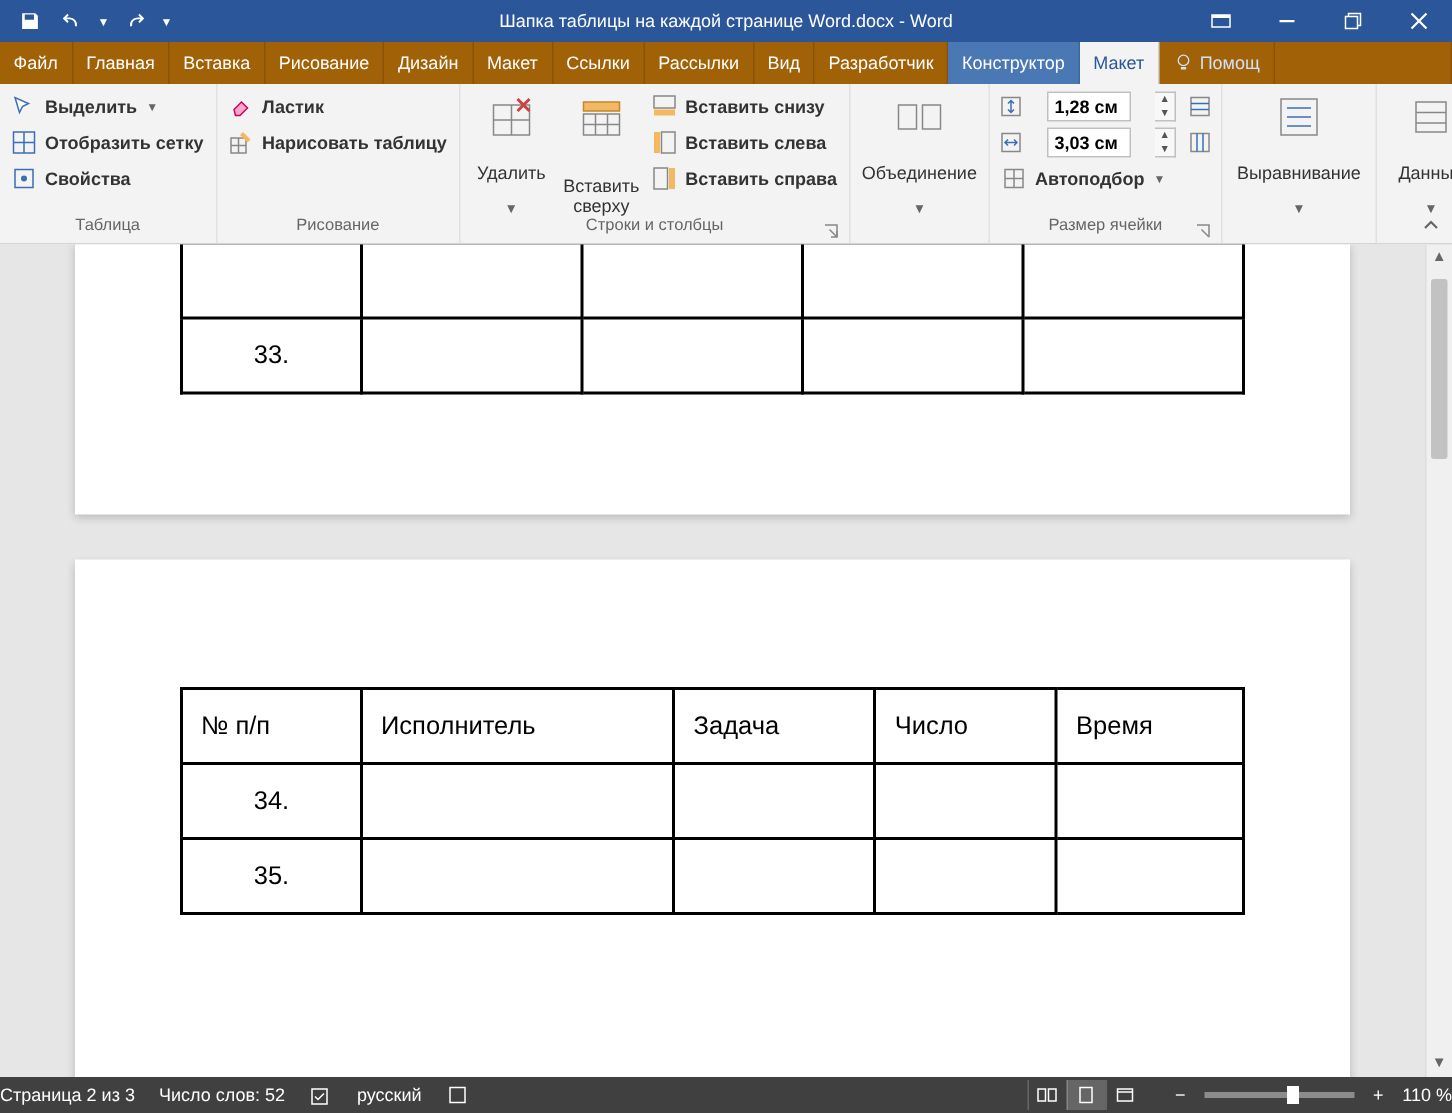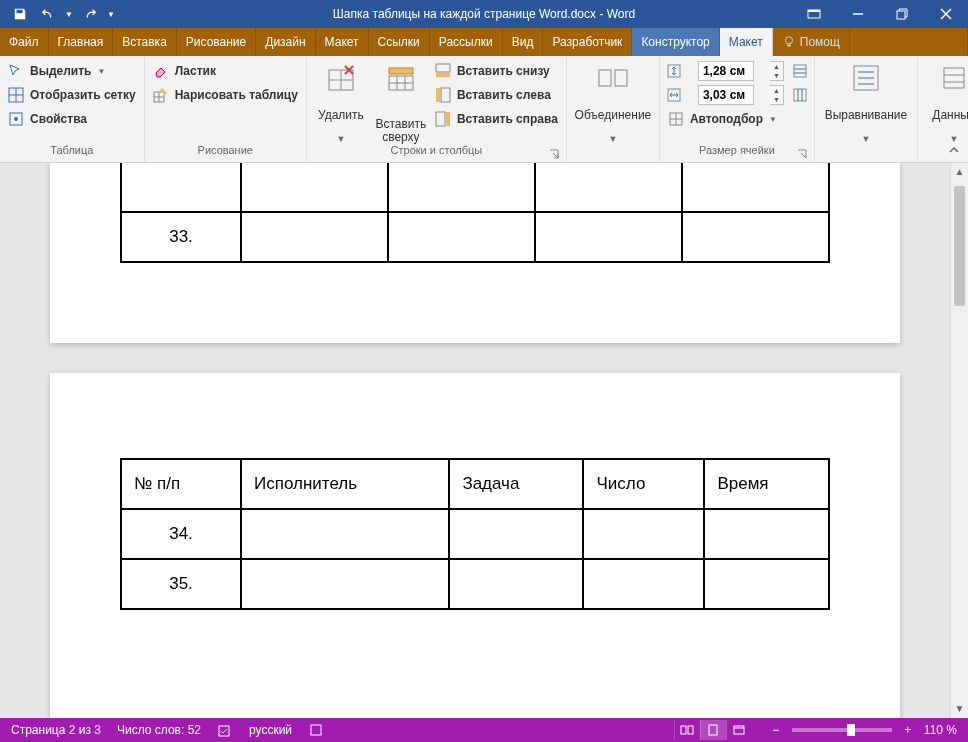--- a/index.html
+++ b/index.html
@@ -55,21 +55,21 @@
 .page { background: #fff; margin: 0 auto 30px auto; width: 850px; box-shadow: 0 2px 6px rgba(0,0,0,0.2); padding: 0 70px; }
 .page.top { padding-bottom: 80px; }
 .page.bottom { padding-top: 85px; padding-bottom: 120px; }
 
 .doc-table { border-collapse: collapse; width: 100%; }
 .doc-table td, .doc-table th { border: 2px solid #000; height: 50px; font-size: 17px; font-weight: normal; padding: 0 12px; text-align: left; font-family: Arial, sans-serif; margin-top: 32px; }
 .doc-table .numcell { text-align: center; width: 120px; }
 .doc-table th { font-weight: normal; }
 
 
-.statusbar { height: 24px; background: #a21caf; color: #fff; font-size: 12px; display: flex; align-items: center; padding: 0 11px; gap: 16px; }
+.statusbar { height: 24px; background: #404040; color: #fff; font-size: 12px; display: flex; align-items: center; padding: 0 0; gap: 16px; }
 .statusbar .sep { flex: 1; }
 .viewbtns { display: flex; gap: 0; }
 .viewbtn { width: 26px; height: 20px; display: flex; align-items: center; justify-content: center; border-left: 1px solid rgba(255,255,255,0.2); }
 .viewbtn.active { background: rgba(255,255,255,0.2); }
 .zoom { display: flex; align-items: center; gap: 8px; }
 .zoom-track { width: 100px; height: 4px; background: rgba(255,255,255,0.4); position: relative; }
 .zoom-thumb { position: absolute; top: -4px; left: 55px; width: 8px; height: 12px; background: #fff; }
 .zoom-btn { width: 16px; text-align: center; }
 
 svg { display: block; }

